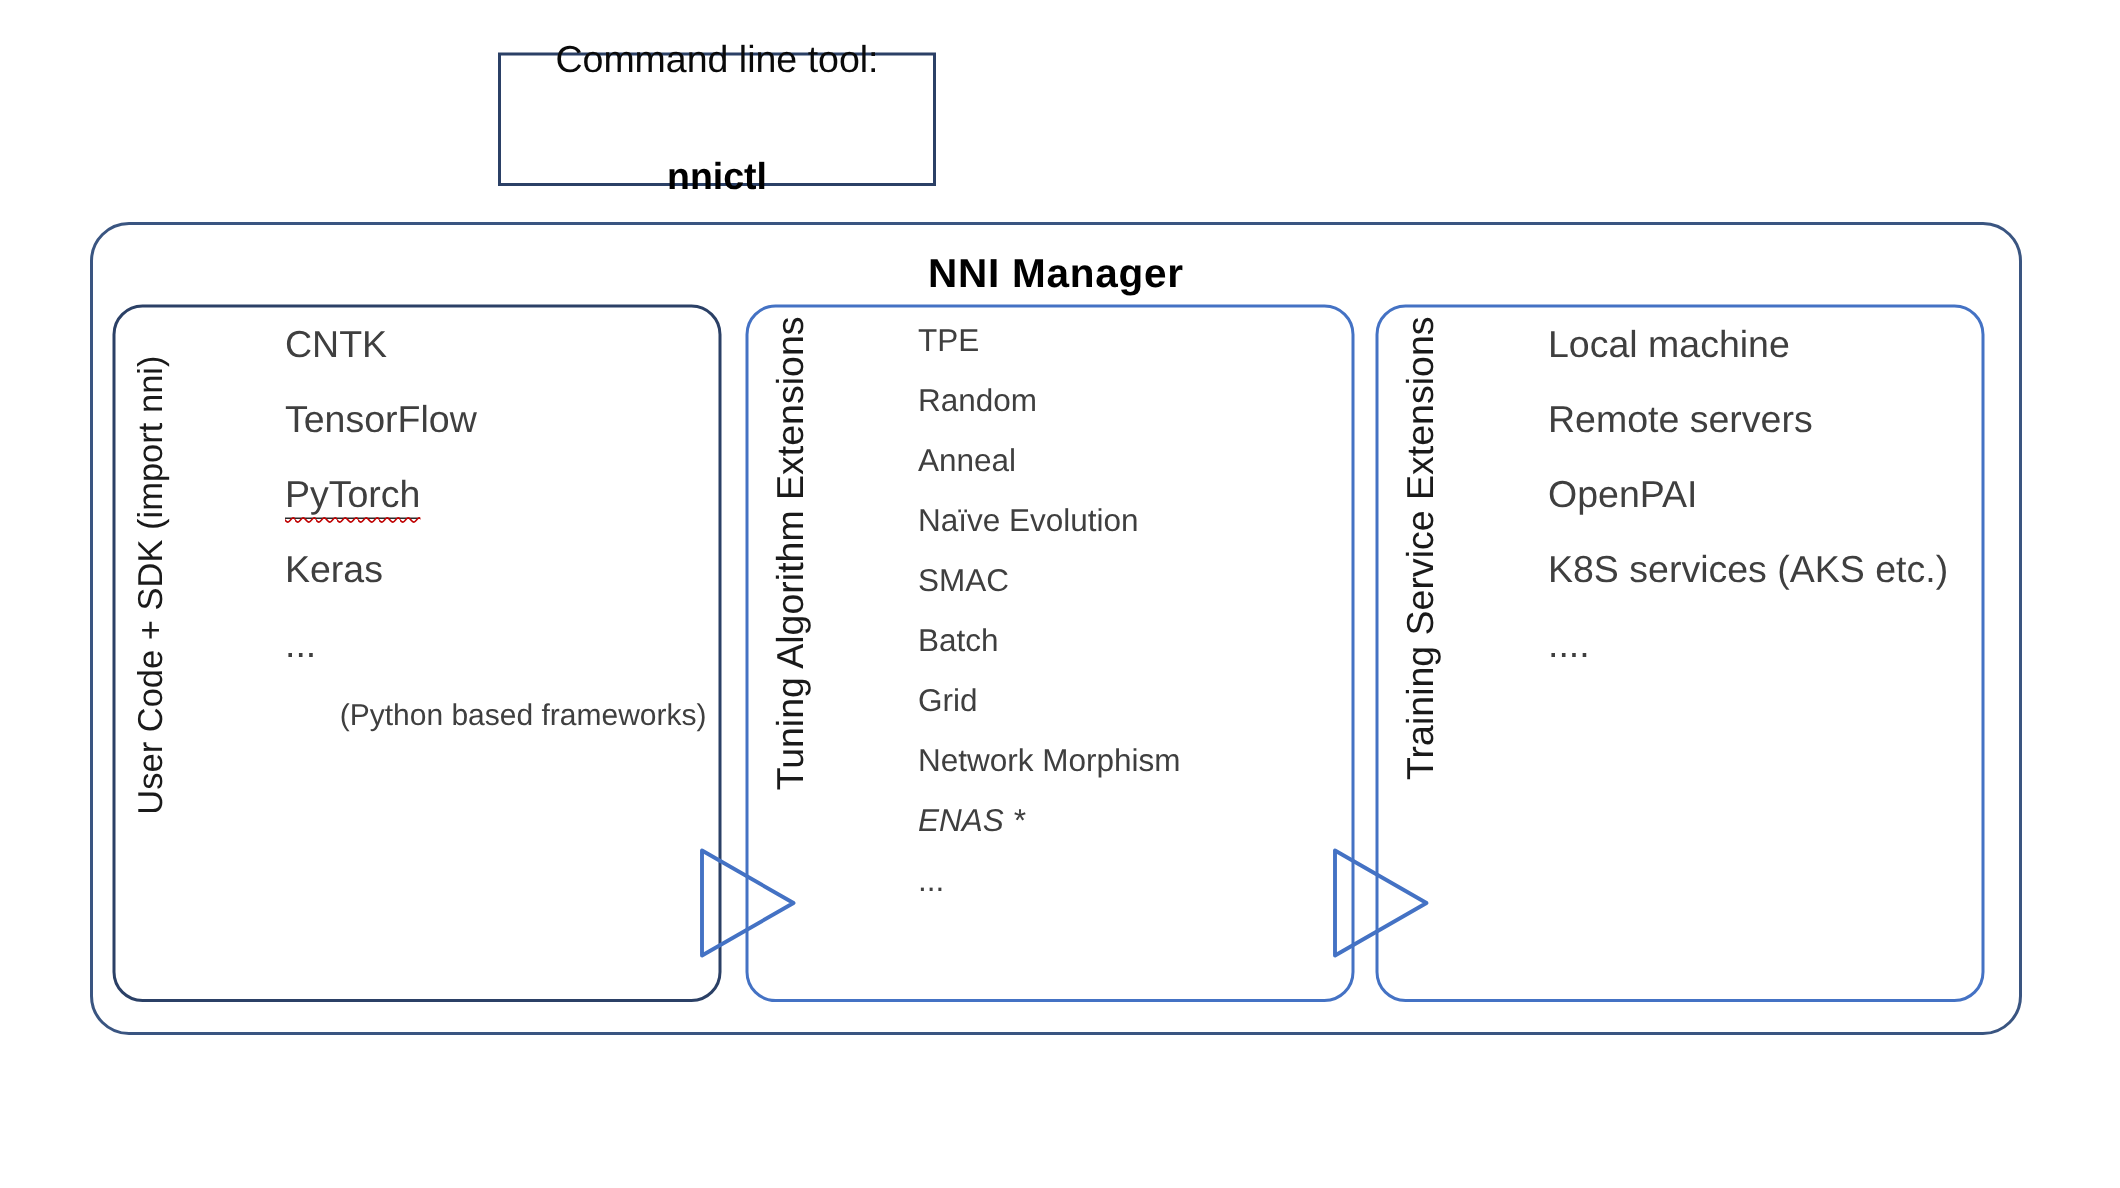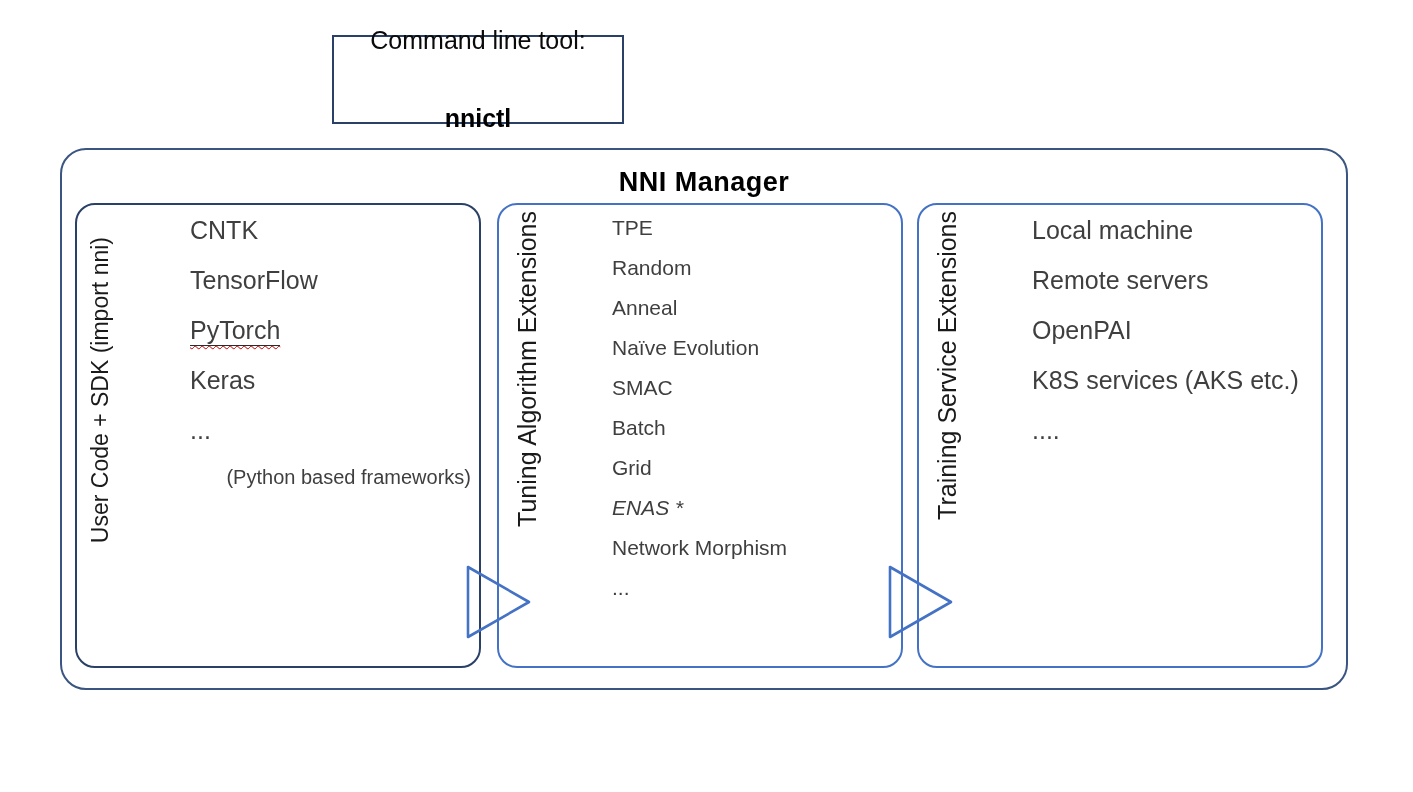--- a/index.html
+++ b/index.html
@@ -90,22 +90,22 @@
   <div class="col col-accent" id="col-tuning">
     <div class="vlabel">Tuning Algorithm Extensions</div>
     <div class="items items-sm" style="top:3px;">
         <div class="item">TPE</div>
         <div class="item">Random</div>
         <div class="item">Anneal</div>
         <div class="item">Naïve Evolution</div>
         <div class="item">SMAC</div>
         <div class="item">Batch</div>
         <div class="item">Grid</div>
+        <div class="item">Network Morphism</div>
         <div class="item italic">ENAS *</div>
-        <div class="item">Network Morphism</div>
         <div class="item">...</div>
       </div>
   </div>
 
   <div class="col col-accent" id="col-training">
     <div class="vlabel">Training Service Extensions</div>
     <div class="items items-lg">
         <div class="item">Local machine</div>
         <div class="item">Remote servers</div>
         <div class="item">OpenPAI</div>

